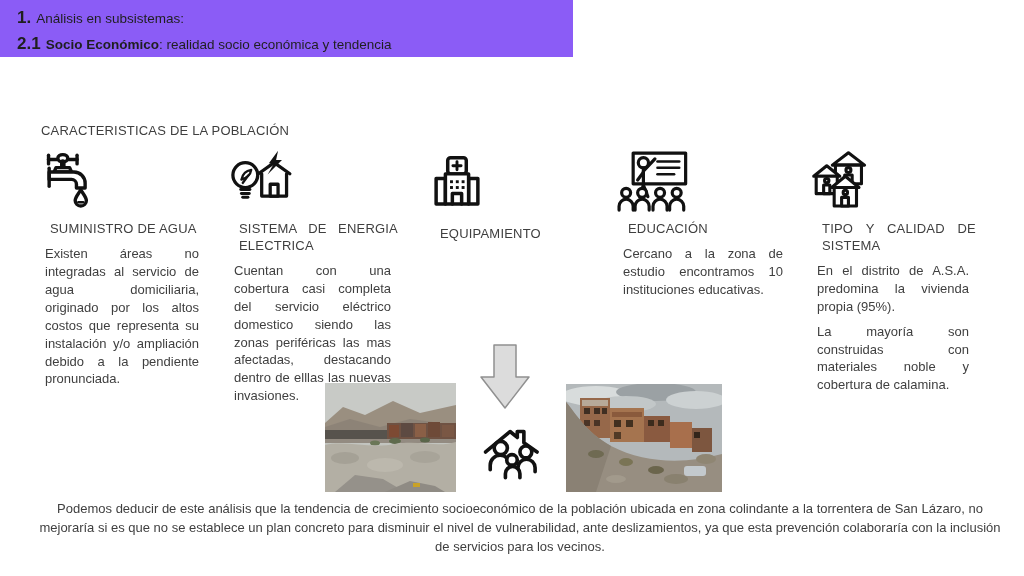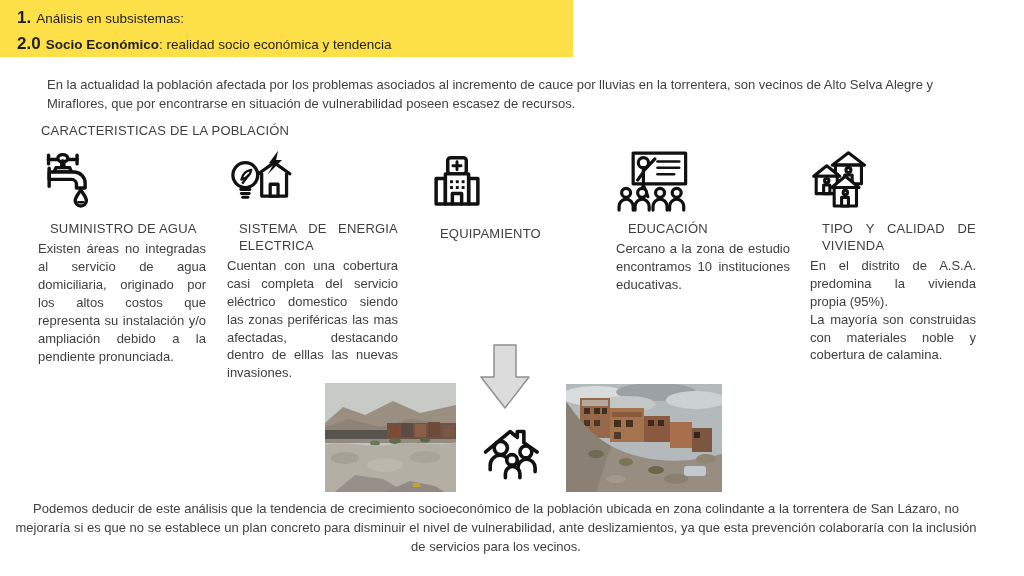--- a/index.html
+++ b/index.html
@@ -3,68 +3,67 @@
 <meta charset="utf-8">
 <style>
   html,body{margin:0;padding:0;background:#e8e8e8;}
   .slide{
     position:relative;width:1024px;height:576px;background:#ffffff;
     font-family:"Liberation Sans","DejaVu Sans",sans-serif;color:#3f3f3f;
     overflow:hidden;margin:0 auto;
   }
   .banner{
     position:absolute;left:0;top:0;width:573px;height:57px;
-    background:#fde047;box-sizing:border-box;padding:5px 0 1px 17px;color:#1f1f1f;
+    background:#8b5cf6;box-sizing:border-box;padding:5px 0 1px 17px;color:#1f1f1f;
   }
   .banner .bline{line-height:25px;font-size:13.5px;white-space:nowrap;}
   .banner .num{font-size:17px;font-weight:bold;margin-right:5px;}
   .banner .bold{font-weight:bold;margin-top:47px;}
   .intro{
     position:absolute;left:47px;top:76px;width:935px;
     font-size:13px;line-height:1.45;
   }
   .section-title{
     position:absolute;left:41px;top:123px;font-size:13px;letter-spacing:.2px;
   }
   .col{position:absolute;top:148px;}
   .col .icon-box{height:66px;display:flex;align-items:flex-start;}
   .col .col-title{font-size:13px;text-align:justify;line-height:1.3;margin:7px 0 2px 12px;letter-spacing:.2px;}
   .col .col-body{font-size:13px;text-align:justify;line-height:1.38;}
-  .col .col-body p{margin:0;}
+  .col .col-body p{margin:7px;}
   .c1{left:38px;width:168px;}
   .c2{left:227px;width:171px;}
   .c3{left:428px;width:168px;}
   .c4{left:616px;width:174px;}
   .c5{left:810px;width:166px;}
   .arrow-down{position:absolute;left:480px;top:344px;width:50px;height:66px;}
   .photo{position:absolute;display:block;}
   .photo-left{left:325px;top:383px;width:131px;height:109px;}
   .photo-right{left:566px;top:384px;width:156px;height:108px;}
   .family-icon{position:absolute;left:479px;top:416px;width:66px;height:68px;}
   .conclusion{
-    position:absolute;left:8px;top:500px;width:976px;
+    position:absolute;left:32px;top:500px;width:976px;
     font-size:13px;line-height:1.45;text-align:center;
   }
   svg{display:block;}
 </style>
 </head>
 <body>
 
 <div class="slide">
 
   <div class="banner">
     <div class="bline">
       <span class="num">1.</span><span>Análisis en subsistemas:</span>
     </div>
     <div class="bline">
-      <span class="num">2.0</span><span class="bold">Socio Económico</span><span>: realidad socio económica y tendencia</span>
-    </div>
-  </div>
-
-  <div class="intro">En la actualidad la población afectada por los problemas asociados al incremento de cauce por lluvias en la torrentera, son vecinos de Alto Selva Alegre y Miraflores,  que por encontrarse en situación de vulnerabilidad poseen escasez de recursos.</div>
+      <span class="num">2.1</span><span class="bold">Socio Económico</span><span>: realidad socio económica y tendencia</span>
+    </div>
+  </div>
+
 
   <div class="section-title">CARACTERISTICAS DE LA POBLACIÓN</div>
 
   <div class="col c1">
     <div class="icon-box">
       <svg width="62" height="64" viewBox="0 0 100 100" fill="none" stroke="#111" stroke-width="5.5" stroke-linecap="round" stroke-linejoin="round">
         <line x1="17" y1="17" x2="63" y2="17"></line>
         <line x1="17" y1="10" x2="17" y2="24"></line>
         <line x1="63" y1="10" x2="63" y2="24"></line>
         <ellipse cx="40" cy="15" rx="8" ry="6" fill="#fff"></ellipse>
@@ -168,21 +167,21 @@
           <rect x="22" y="58" width="10" height="14" fill="#fff"></rect>
         </g>
         <g>
           <path d="M35 62 L57 44 L79 62 Z" fill="#fff"></path>
           <rect x="39" y="62" width="36" height="30" fill="#fff"></rect>
           <circle cx="57" cy="70" r="3.5"></circle>
           <rect x="51" y="78" width="11" height="14" fill="#fff"></rect>
         </g>
       </svg>
     </div>
-    <div class="col-title">TIPO Y CALIDAD DE VIVIENDA</div>
+    <div class="col-title">TIPO Y CALIDAD DE SISTEMA</div>
     <div class="col-body">
       <p>En el distrito de A.S.A. predomina la vivienda propia (95%).</p>
       <p>La mayoría son construidas con materiales noble y cobertura de calamina.</p>
     </div>
   </div>
 
   <div class="arrow-down">
     <svg width="50" height="66" viewBox="0 0 50 66">
       <path d="M14 1 H36 V33 H49 L25 64 L1 33 H14 Z" fill="#dcdcdc" stroke="#909090" stroke-width="1.5" stroke-linejoin="round"></path>
     </svg>

